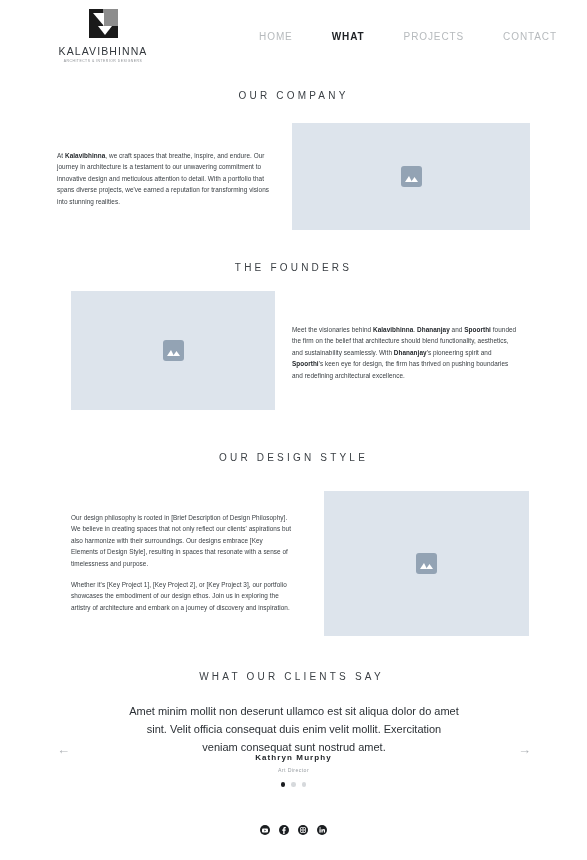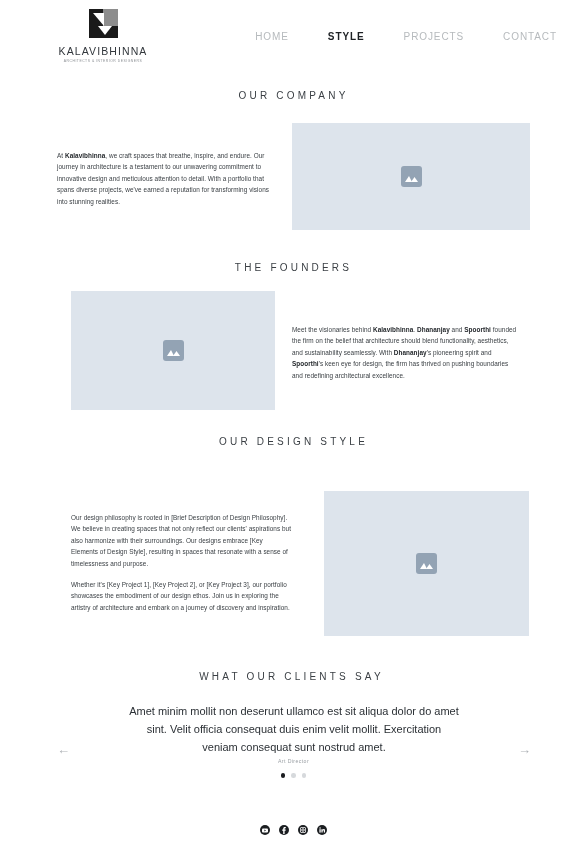--- a/index.html
+++ b/index.html
@@ -167,21 +167,21 @@
       <span class="sq-grey"></span>
       <span class="tri-white"></span>
       <span class="tri-white2"></span>
     </div>
     <div class="brand-name">KALAVIBHINNA</div>
     <div class="brand-sub">ARCHITECTS &amp; INTERIOR DESIGNERS</div>
   </div>
 
   <div class="nav">
     <div class="nav-item">HOME</div>
-    <div class="nav-item active">STYLE</div>
+    <div class="nav-item active">WHAT</div>
     <div class="nav-item">PROJECTS</div>
     <div class="nav-item">CONTACT</div>
   </div>
 
 </div>
 
 <div class="abs section-title" style="left:0;right:0;top:90px;">OUR COMPANY</div>
 
 <div class="abs copy" style="left:57px;top:150px;width:218px;">
   <p>At <b>Kalavibhinna</b>, we craft spaces that breathe, inspire, and endure. Our journey in architecture is a testament to our unwavering commitment to innovative design and meticulous attention to detail. With a portfolio that spans diverse projects, we've earned a reputation for transforming visions into stunning realities.</p>
@@ -204,41 +204,42 @@
         <polygon points="0,8 4,2 7,8" fill="#fff"></polygon>
         <polygon points="6,8 9.5,3 13,8" fill="#fff"></polygon>
       </svg>
   </span>
 </div>
 
 <div class="abs copy" style="left:292px;top:324px;width:227px;">
   <p>Meet the visionaries behind <b>Kalavibhinna</b>. <b>Dhananjay</b> and <b>Spoorthi</b> founded the firm on the belief that architecture should blend functionality, aesthetics, and sustainability seamlessly. With <b>Dhananjay</b>'s pioneering spirit and <b>Spoorthi</b>'s keen eye for design, the firm has thrived on pushing boundaries and redefining architectural excellence.</p>
 </div>
 
-<div class="abs section-title" style="left:0;right:0;top:436px;">OUR DESIGN STYLE</div>
+<div class="abs section-title" style="left:0;right:0;top:452px;">OUR DESIGN STYLE</div>
 
 <div class="abs copy" style="left:71px;top:512px;width:220px;">
   <p>Our design philosophy is rooted in [Brief Description of Design Philosophy]. We believe in creating spaces that not only reflect our clients' aspirations but also harmonize with their surroundings. Our designs embrace [Key Elements of Design Style], resulting in spaces that resonate with a sense of timelessness and purpose.</p>
   <p>Whether it's [Key Project 1], [Key Project 2], or [Key Project 3], our portfolio showcases the embodiment of our design ethos. Join us in exploring the artistry of architecture and embark on a journey of discovery and inspiration.</p>
 </div>
 
 <div class="abs img-ph" style="left:324px;top:491px;width:205px;height:145px;">
   <span class="glyph">
     <svg width="13" height="8" viewBox="0 0 13 8">
         <polygon points="0,8 4,2 7,8" fill="#fff"></polygon>
         <polygon points="6,8 9.5,3 13,8" fill="#fff"></polygon>
       </svg>
   </span>
 </div>
 
 <div class="abs section-title" style="left:0;right:4px;top:671px;">WHAT OUR CLIENTS SAY</div>
 
 <div class="abs quote" style="left:128px;top:702px;width:332px;">Amet minim mollit non deserunt ullamco est sit aliqua dolor do amet sint. Velit officia consequat duis enim velit mollit. Exercitation veniam consequat sunt nostrud amet.</div>
 
 <div class="abs" style="left:0;right:0;top:753px;">
+  <div class="quote-name">Kathryn Murphy</div>
   <div class="quote-role">Art Director</div>
   <div class="dots">
     <span class="dot active"></span>
     <span class="dot"></span>
     <span class="dot"></span>
   </div>
 </div>
 
 <div class="abs arrow" style="left:57px;top:743px;">←</div>
 <div class="abs arrow" style="left:518px;top:743px;">→</div>

